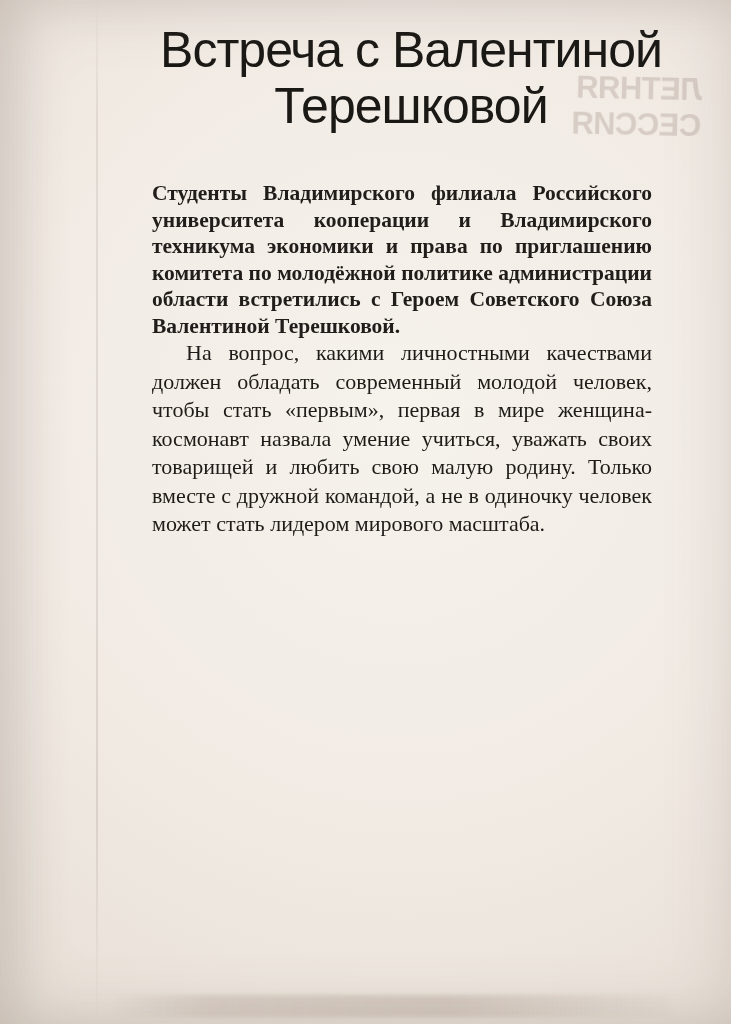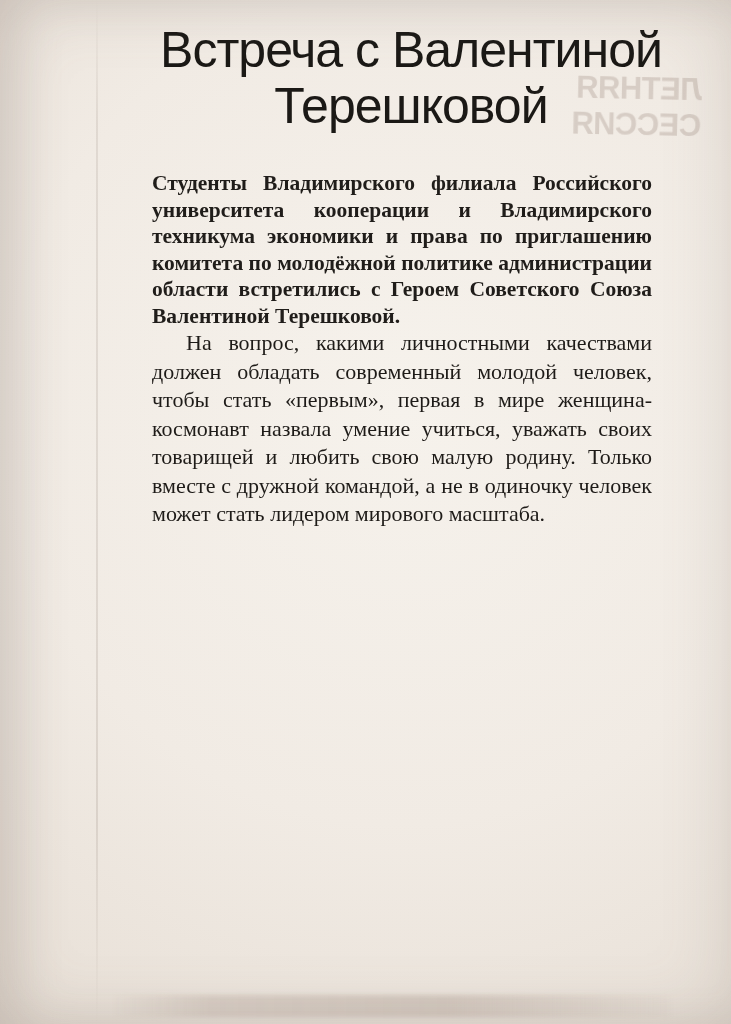--- a/index.html
+++ b/index.html
@@ -81,21 +81,21 @@
     font-weight: normal;
     font-size: 50px;
     line-height: 56px;
     letter-spacing: -1px;
     color: #1b1916;
     text-align: center;
     width: 608px;
   }
 
   .article-body {
-    margin-top: 36px;
+    margin-top: 46px;
     width: 500px;
     margin-left: 45px;
   }
 
   p.lead {
     margin: 0;
     font-family: "Liberation Serif", serif;
     font-weight: bold;
     font-size: 21.5px;
     line-height: 26.5px;

